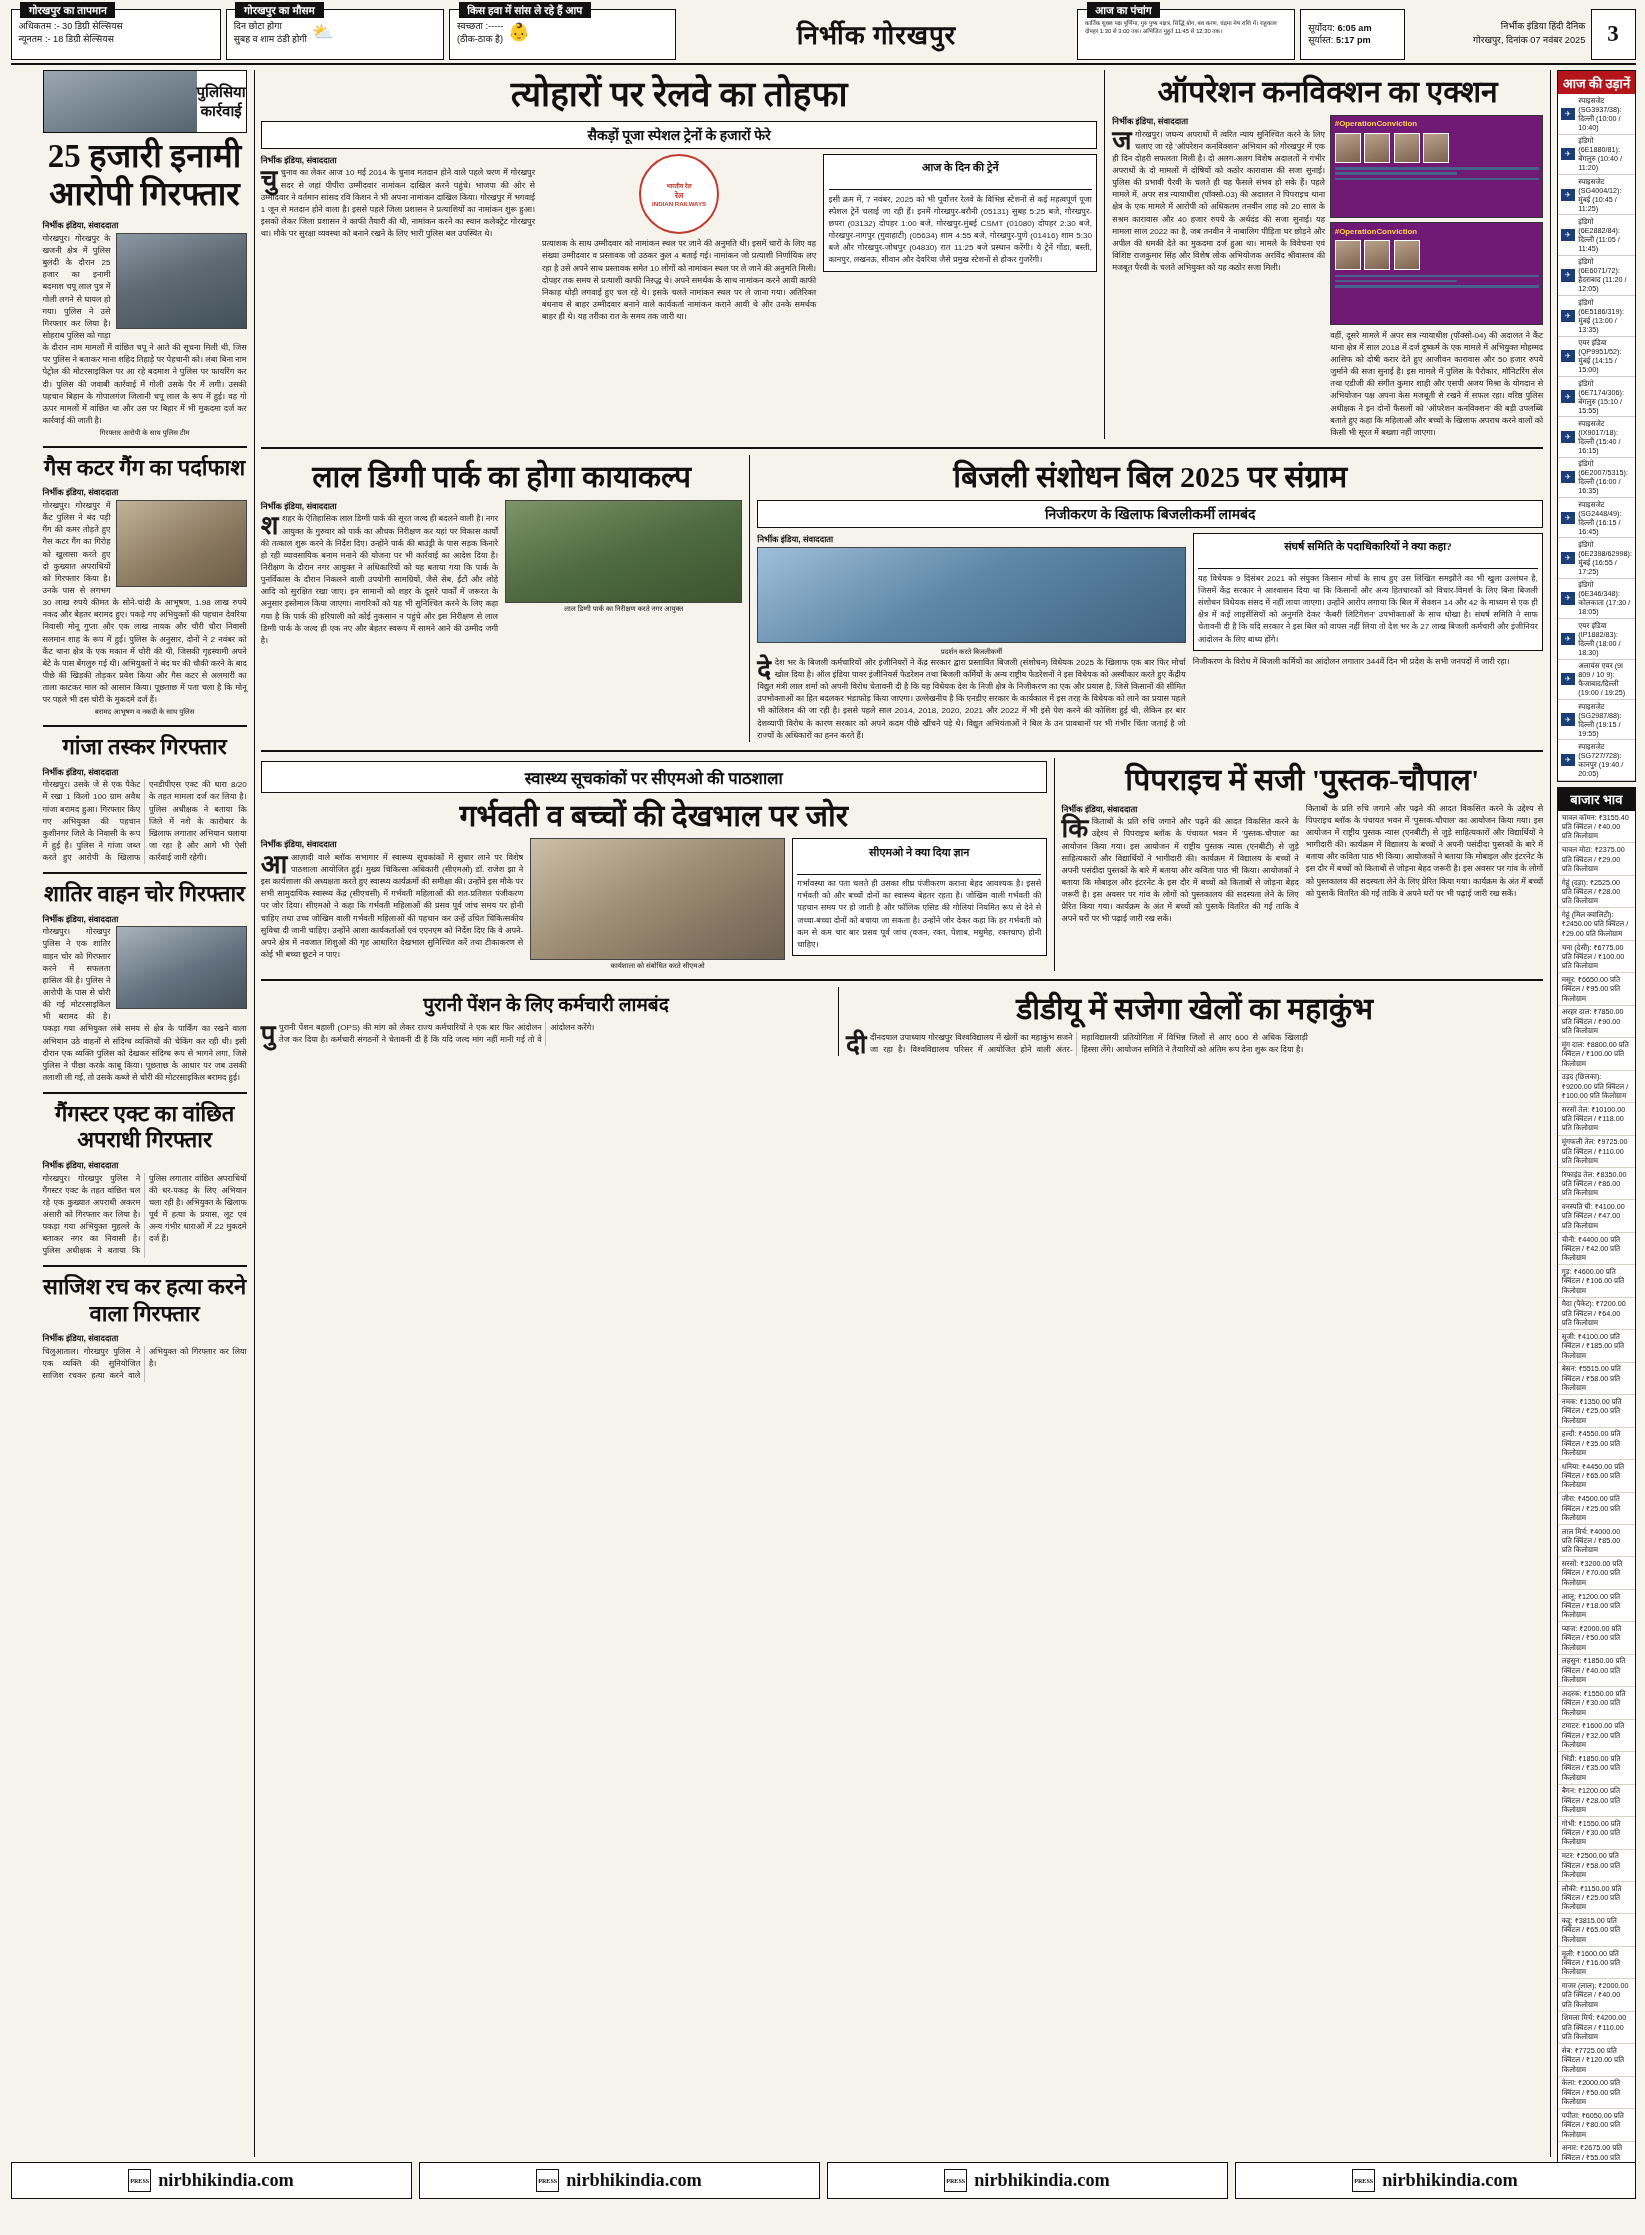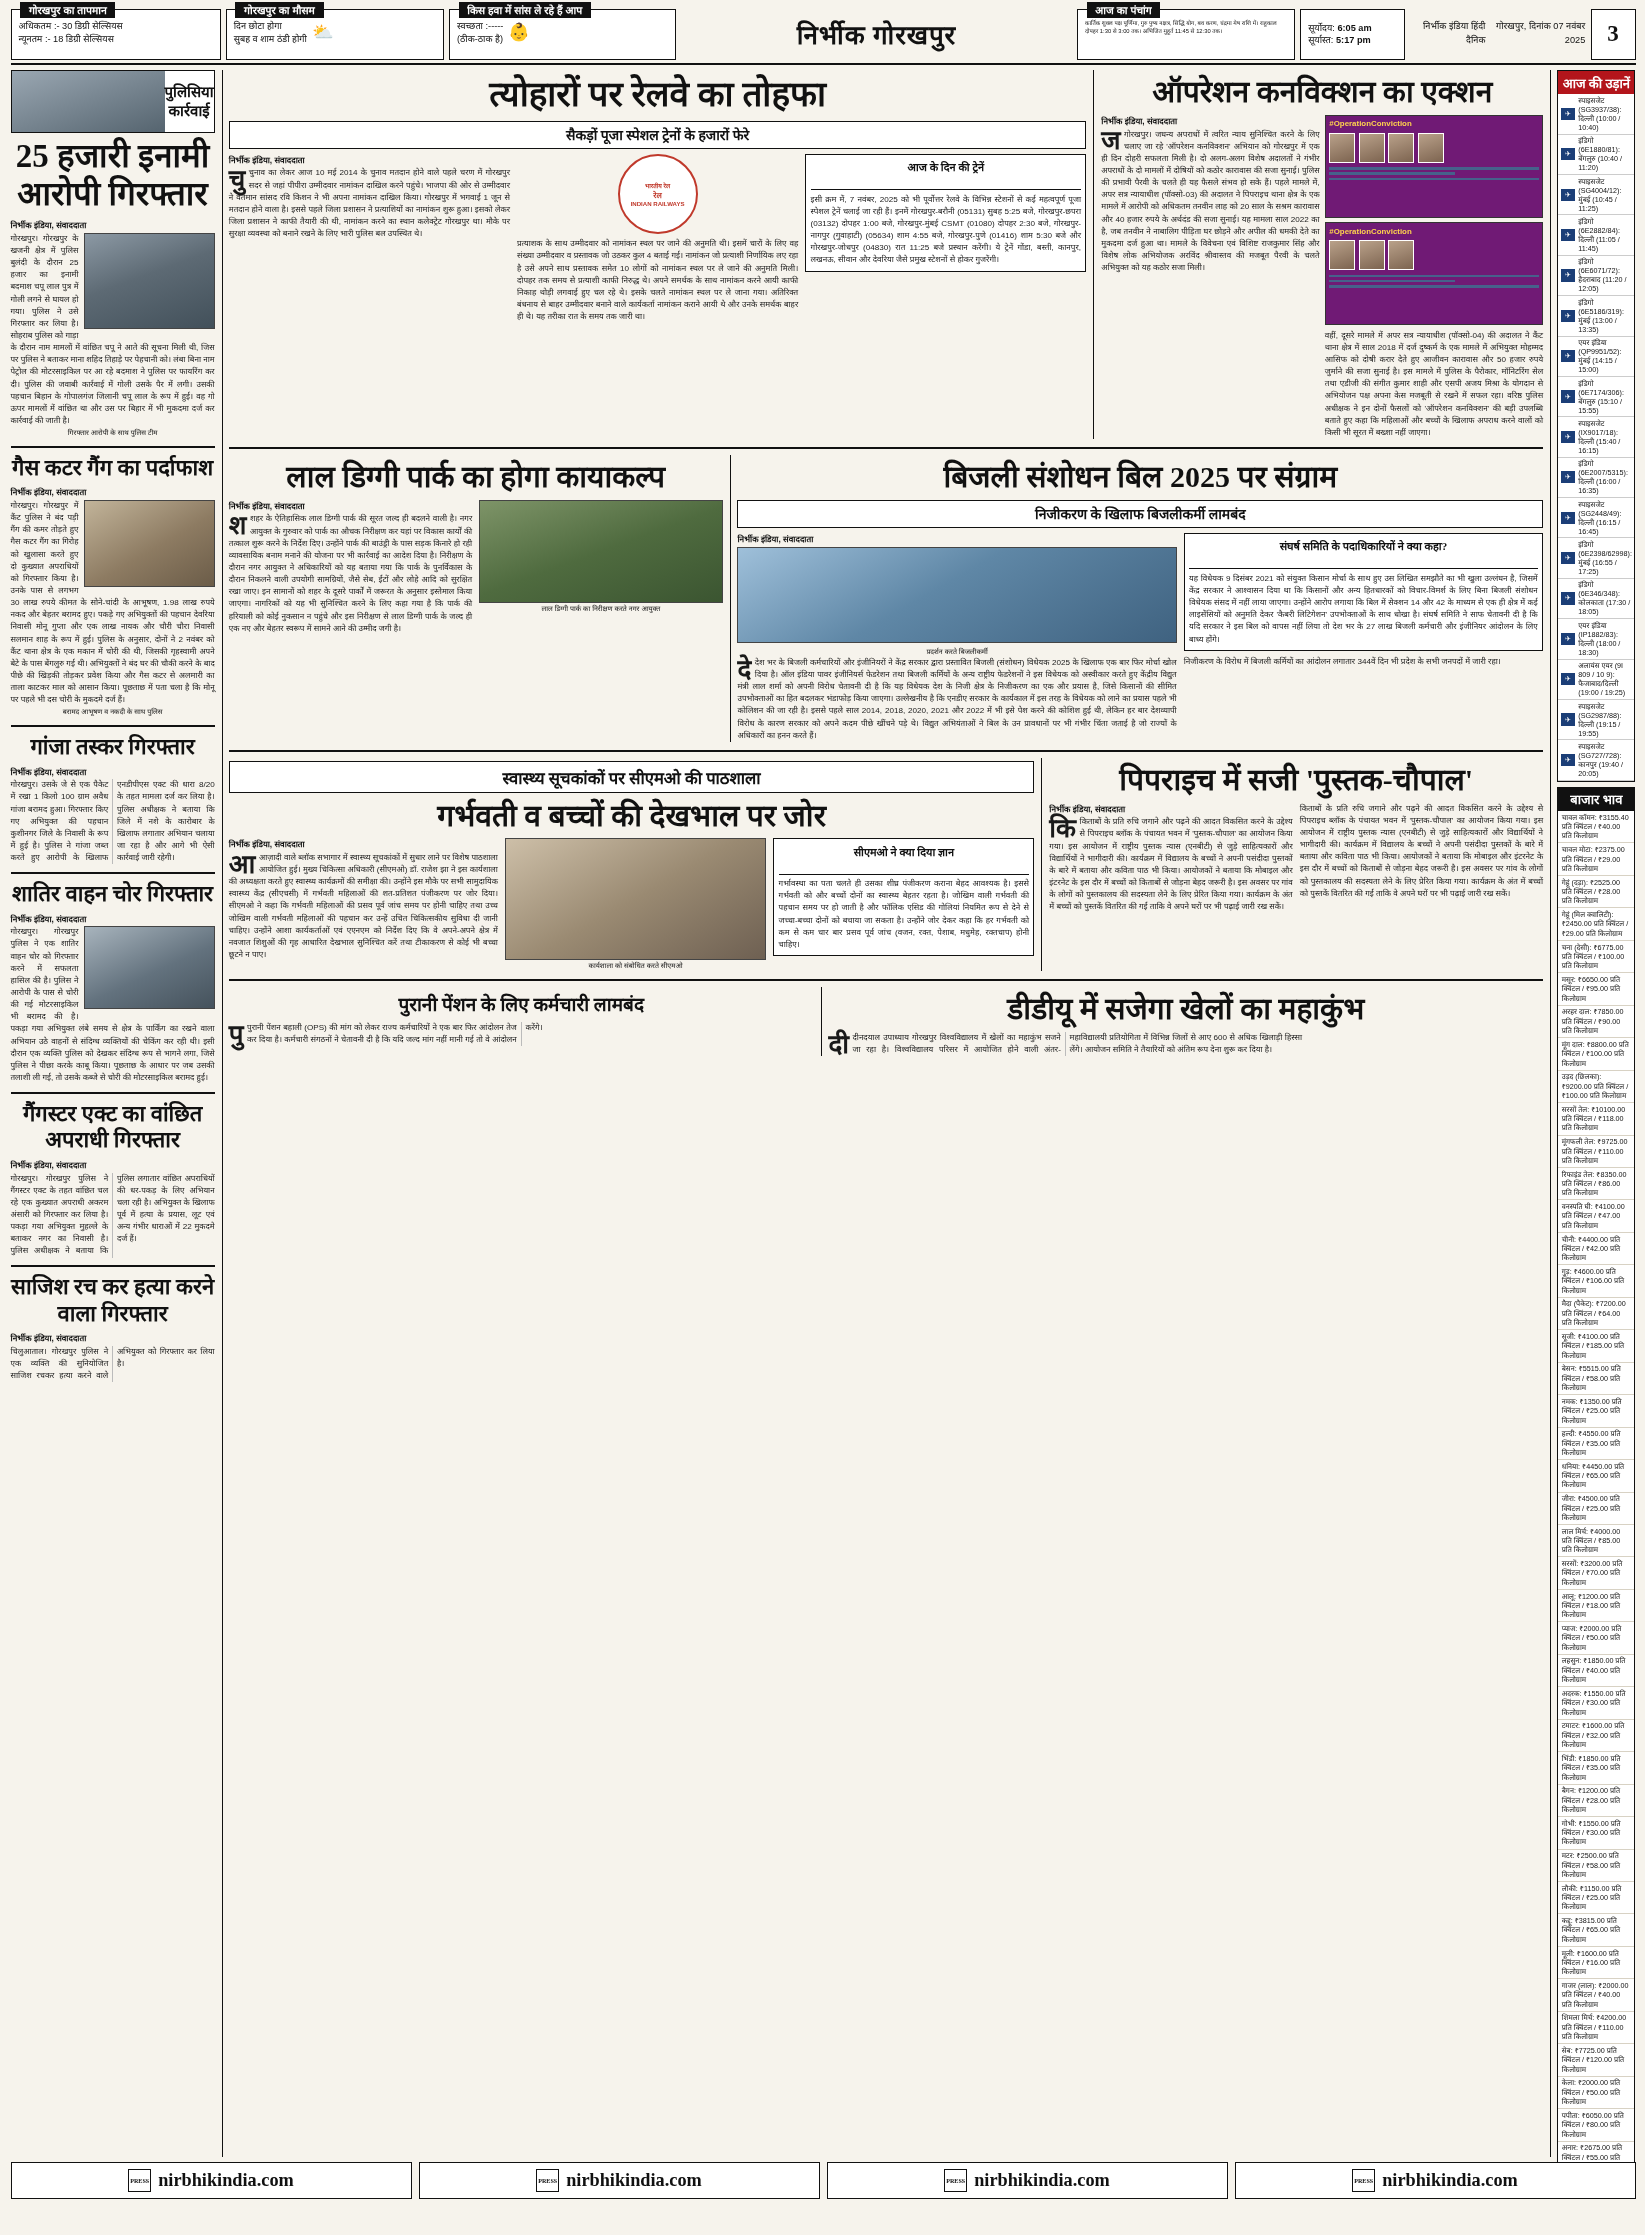--- a/index.html
+++ b/index.html
@@ -55,21 +55,21 @@
     font-size:23px; font-weight:bold; font-family:"Liberation Serif",serif;
   }
   .dateline { font-size:9.2px; text-align:right; line-height:1.5; }
 
   .rule { height:1.7px; background:#111; margin:2.6px 0 5.2px; }
 
   
   .grid {
     display:flex; gap:7px; height:2087px;
   }
-  .colA { width:249px; }
+  .colA { width:249px;margin-left:32px; }
   .colMid { flex:1 1 auto; }
   .colR { width:188px; }
 
   .vsep { width:0.9px; background:#111; }
 
   h1.lead {
     font-family:"Liberation Serif", serif;
     font-size:33px; line-height:1.15; font-weight:bold;
     text-align:center; margin:5.2px 0 5.2px;
   }
@@ -236,21 +236,21 @@
 
     <div class="tsbox sunbox">
       <div class="tsbody" style="padding-top:12.2px;">
         <div><span>सूर्योदय:</span>
           <b>6:05 am</b></div>
         <div><span>सूर्यास्त:</span>
           <b>5:17 pm</b></div>
       </div>
     </div>
 
-    <div style="width:175px;display:flex;flex-direction:row;justify-content:center;align-items:center;">
+    <div style="width:175px;display:flex;flex-direction:column;justify-content:center;">
       <div class="dateline">निर्भीक इंडिया हिंदी दैनिक</div>
       <div class="dateline">गोरखपुर, दिनांक 07 नवंबर 2025</div>
     </div>
 
     <div class="pagenum">3</div>
   </div>
 
   <div class="rule"></div>
 
   <div class="grid">

